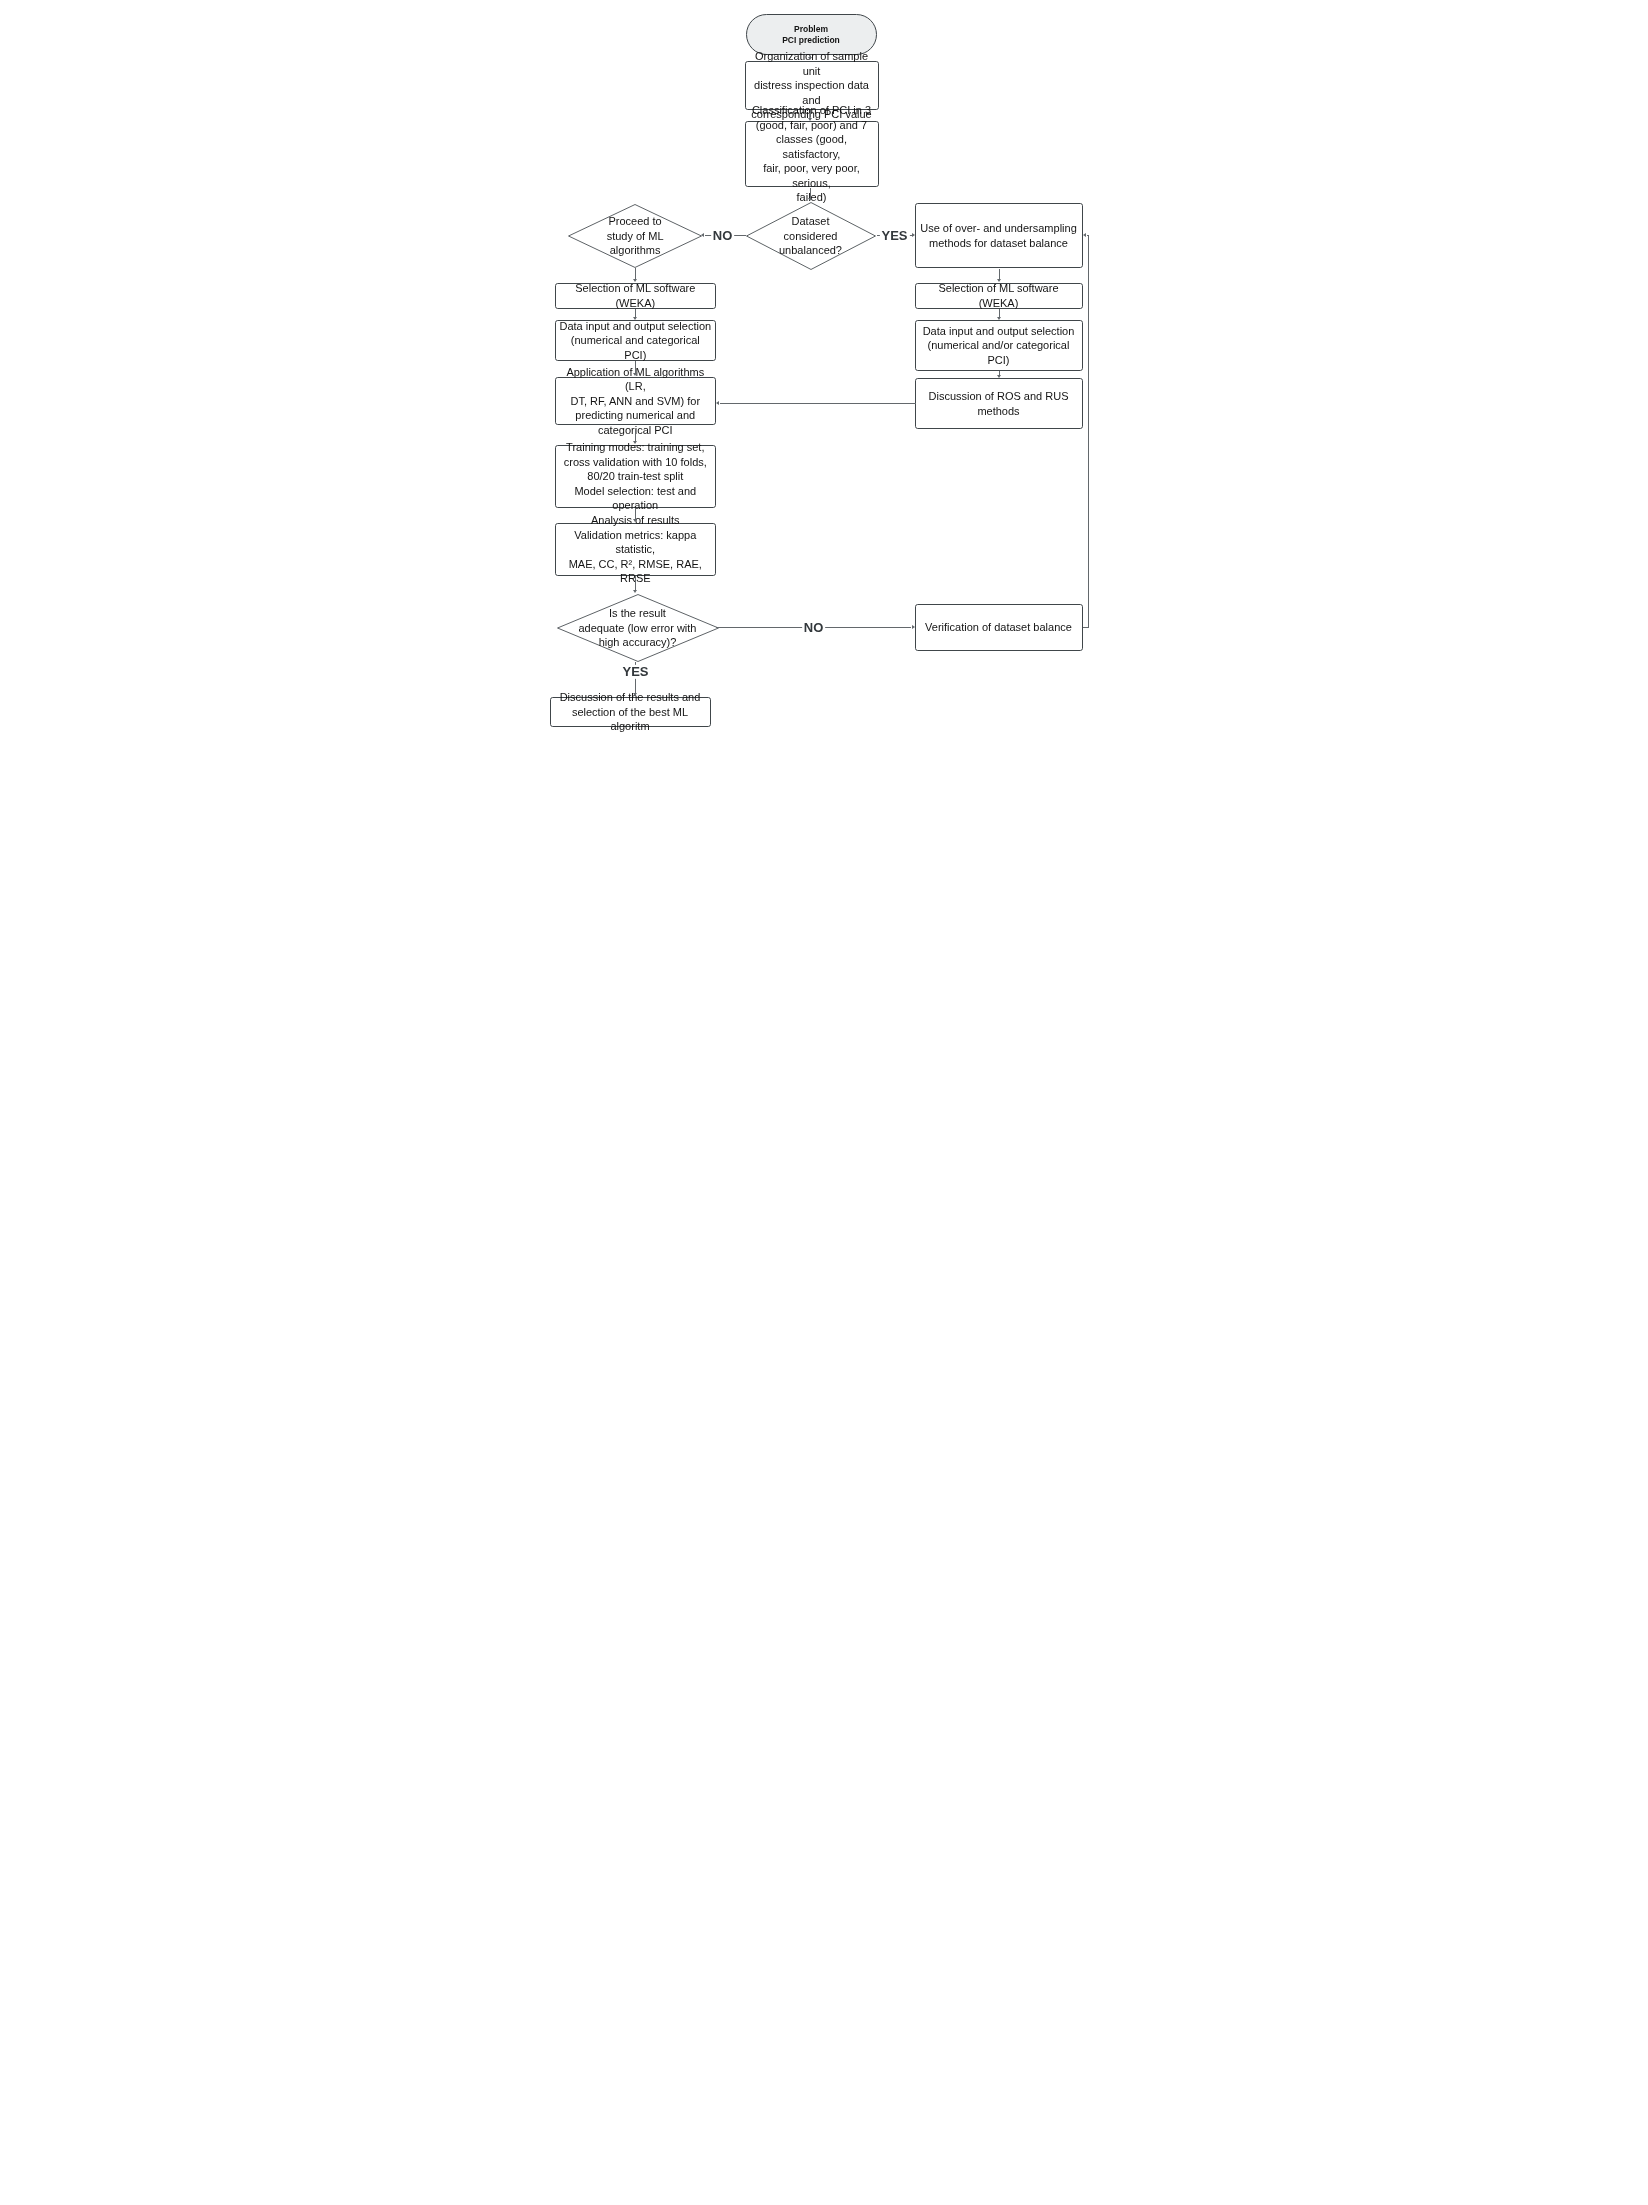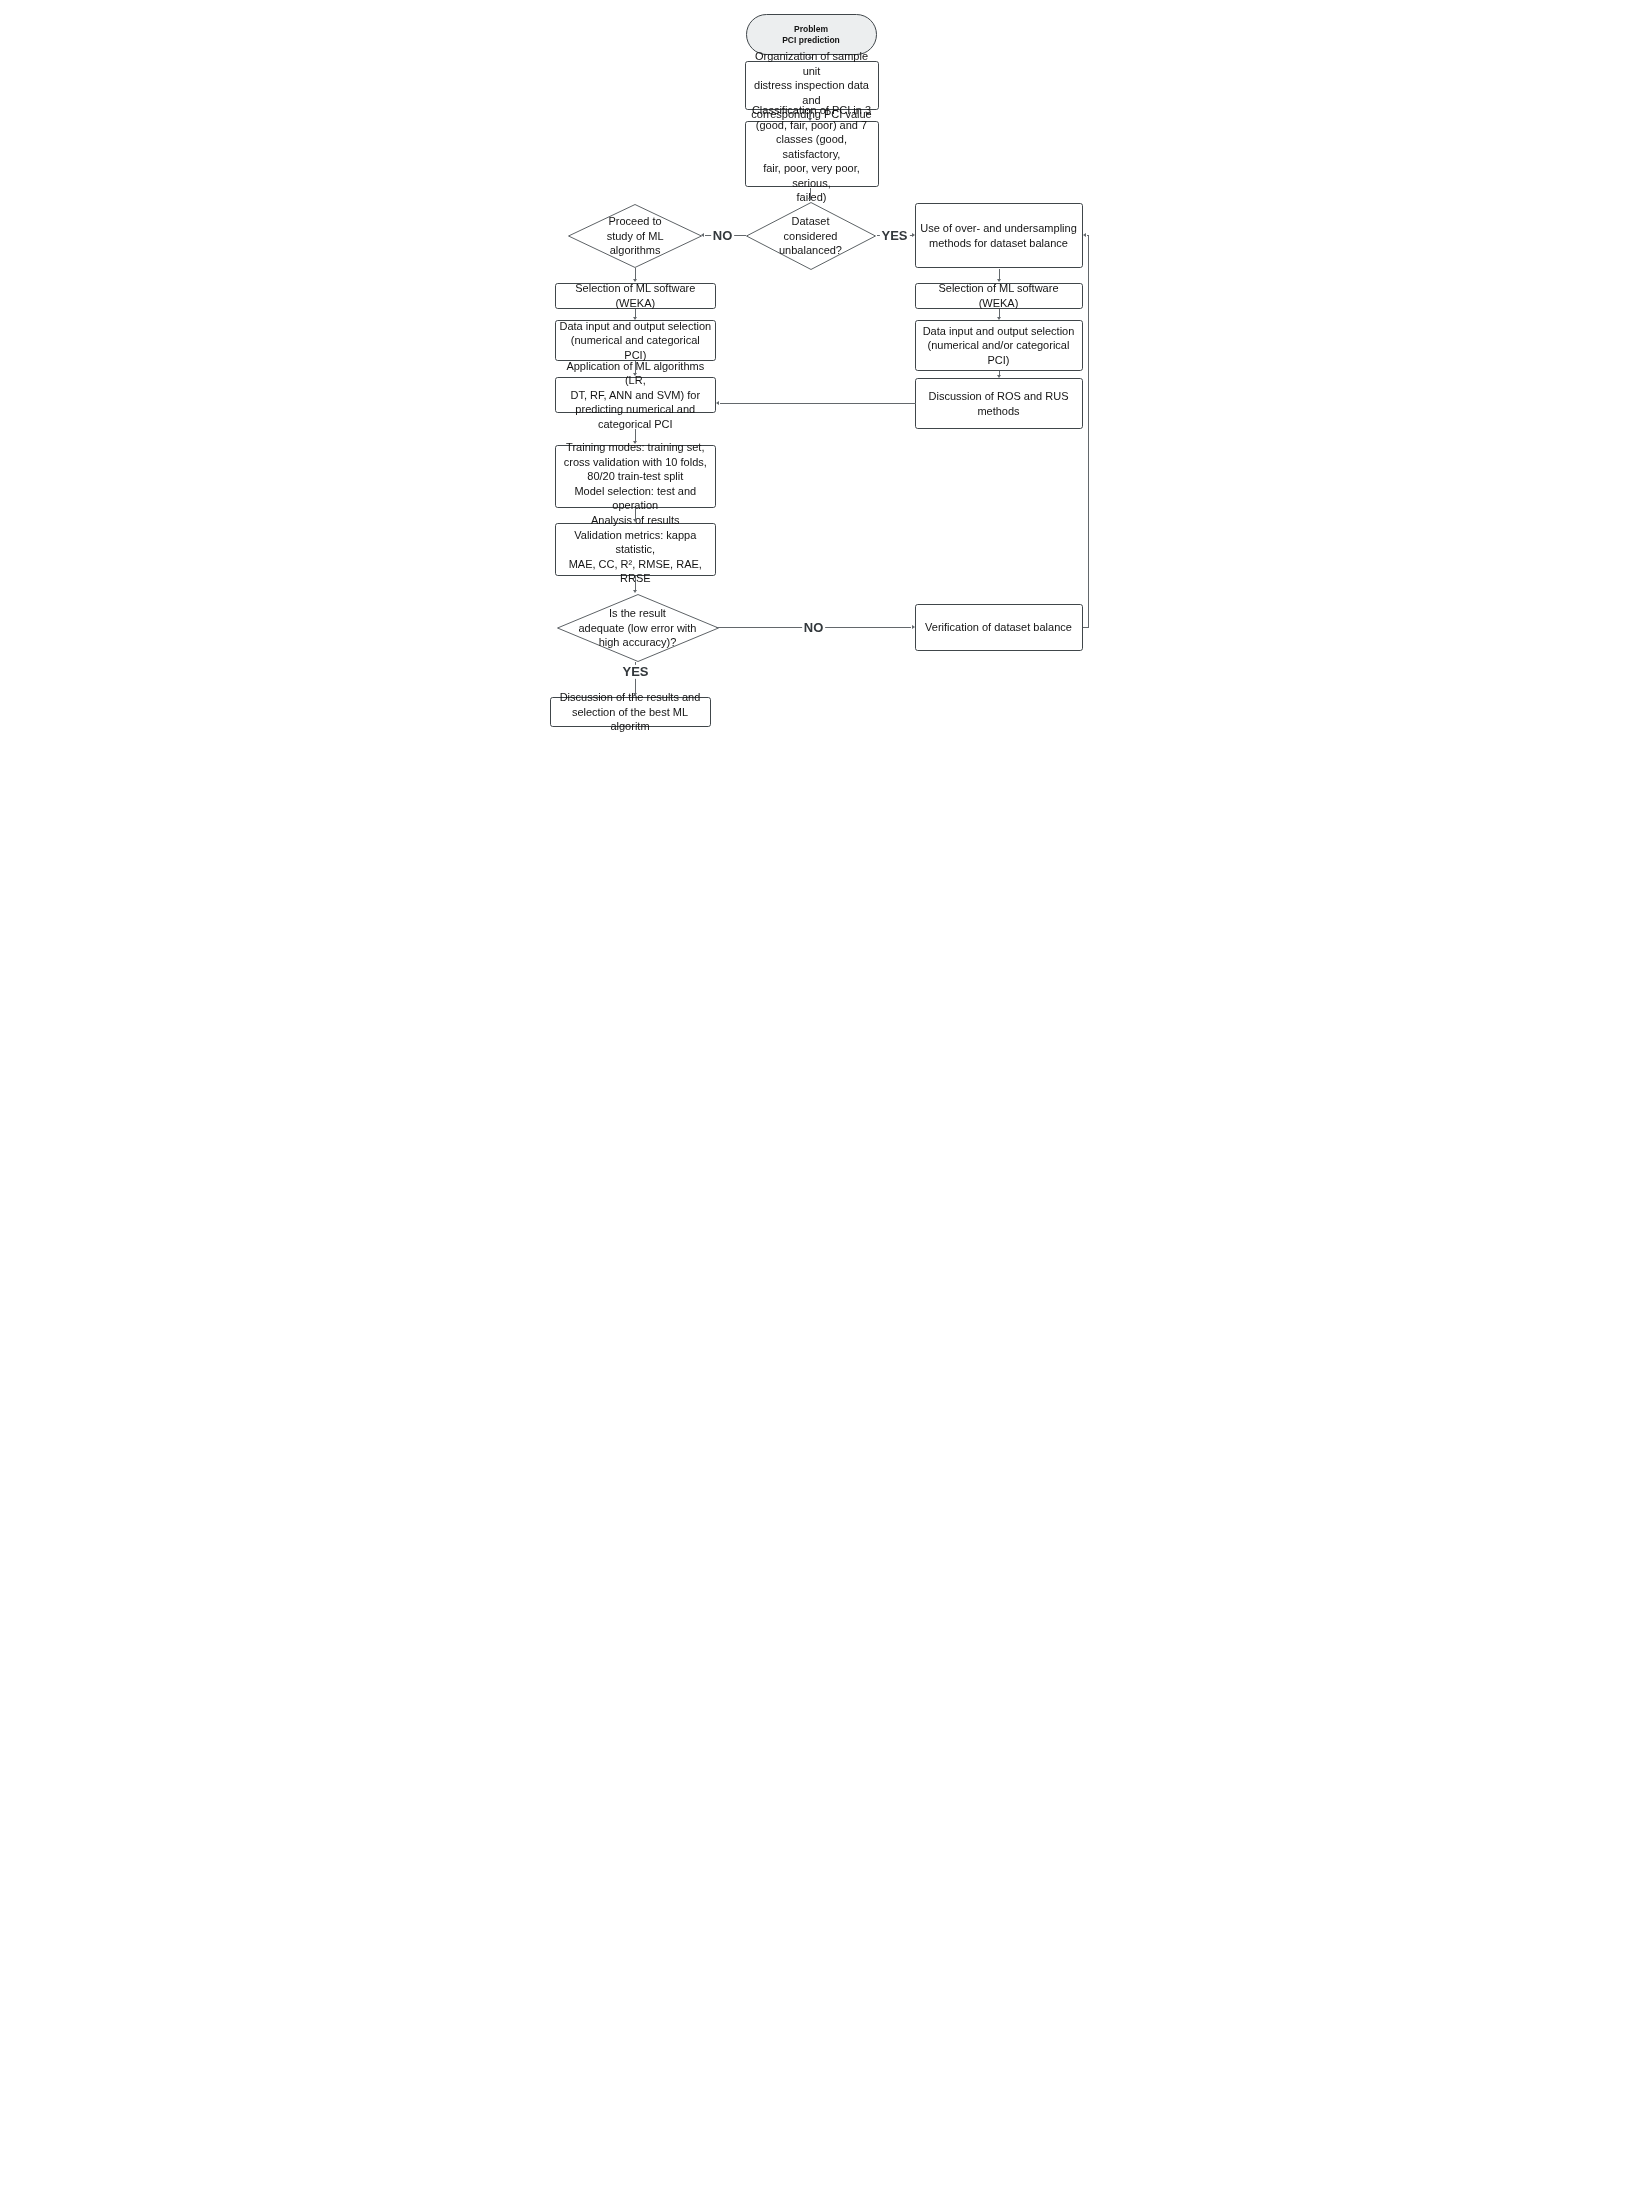--- a/index.html
+++ b/index.html
@@ -86,21 +86,21 @@
 
   <div class="node" style="left:5.3px;top:275px;width:161px;height:25.5px">
     <div class="node-text">Selection of ML software (WEKA)</div>
   </div>
 
   <div class="node" style="left:5.3px;top:312px;width:161px;height:41px">
     <div class="node-text">Data input and output selection
 (numerical and categorical PCI)</div>
   </div>
 
-  <div class="node" style="left:5.3px;top:369px;width:161px;height:36px">
+  <div class="node" style="left:5.3px;top:369px;width:161px;height:48px">
     <div class="node-text">Application of ML algorithms (LR,
 DT, RF, ANN and SVM) for
 predicting numerical and
 categorical PCI</div>
   </div>
 
   <div class="node" style="left:5.3px;top:437px;width:161px;height:63px">
     <div class="node-text">Training modes: training set,
 cross validation with 10 folds,
 80/20 train-test split

